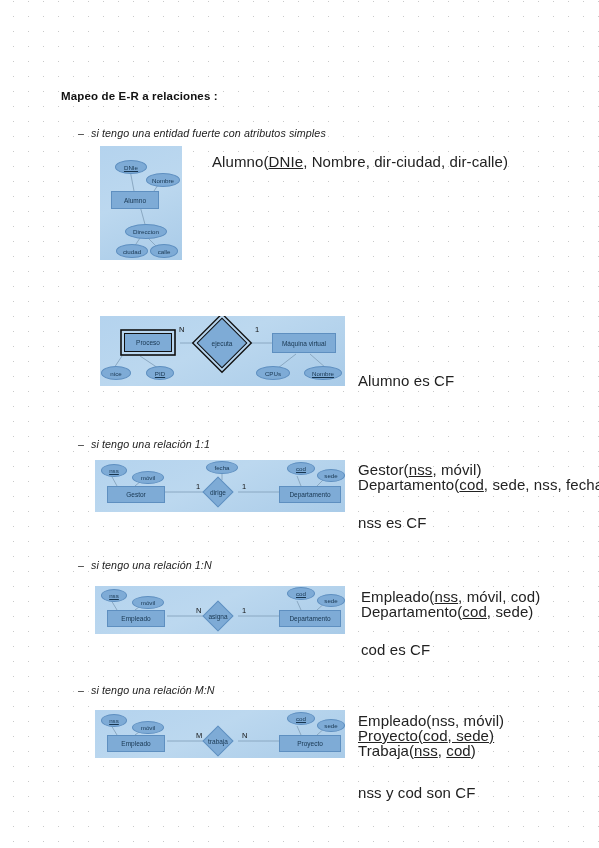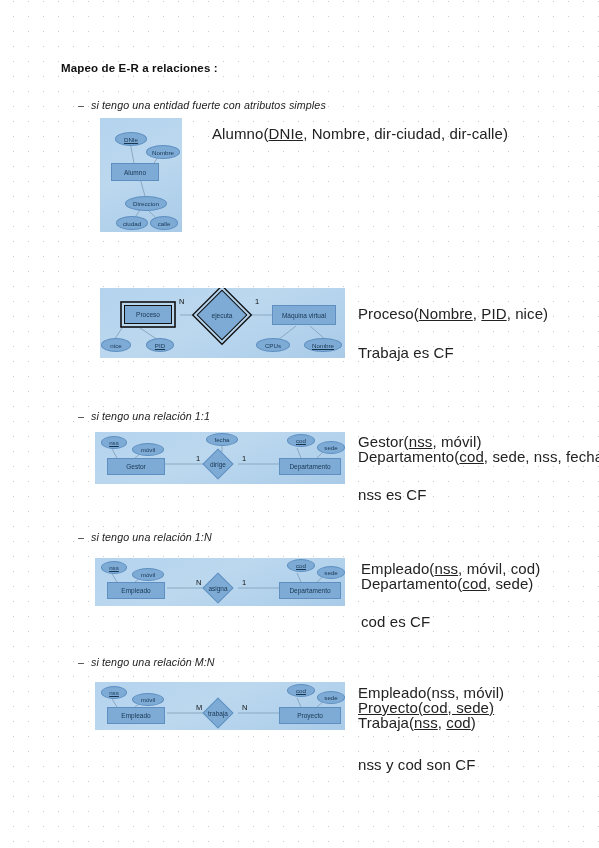--- a/index.html
+++ b/index.html
@@ -7,21 +7,21 @@
     width:599px;height:848px;
     background-color:#ffffff;
     background-image:radial-gradient(circle, #c9c9c9 0.6px, transparent 0.7px);
     background-size:15px 15px;
     background-position:6px 9px;
     font-family:"Liberation Sans", sans-serif;
     color:#1a1a1a;
     position:relative;
     overflow:hidden;
   }
-  .page{position:absolute;inset:0;}
+  .page{position:absolute;inset:0;margin-top:28px;}
 
   .title{
     position:absolute;left:61px;top:62px;
     font-size:11.5px;font-weight:bold;letter-spacing:.15px;
     color:#111;
   }
   .bullet{
     position:absolute;
     font-size:10.7px;color:#222;letter-spacing:.1px;
     white-space:nowrap;
@@ -160,24 +160,21 @@
         <span class="u">PID</span>
       </div>
     <div class="attr" style="left:156px;top:50px;width:34px;height:14px;">
         <span>CPUs</span>
       </div>
     <div class="attr" style="left:204px;top:50px;width:38px;height:14px;">
         <span class="u">Nombre</span>
       </div>
   </div>
 
-  <div class="rel-text" style="left:358px;top:306px;">
-    <span>Proceso(</span><span class="u">Nombre</span><span>, </span><span class="u">PID</span><span>, nice)</span>
-  </div>
-  <div class="rel-text" style="left:358px;top:345px;">Trabaja es CF</div>
+  <div class="rel-text" style="left:358px;top:345px;">Alumno es CF</div>
 
   <div class="bullet" style="left:78px;top:410px;">
     <span class="dash">–</span><span>si tengo una relación 1:1</span>
   </div>
 
   <div class="diagram" style="left:95px;top:432px;width:250px;height:52px;">
     <svg width="250" height="52">
       <line x1="68" y1="32" x2="112" y2="32" stroke="#8aa8c2" stroke-width="1"></line>
       <line x1="143" y1="32" x2="186" y2="32" stroke="#8aa8c2" stroke-width="1"></line>
       <line x1="127" y1="20" x2="127" y2="12" stroke="#8aa8c2" stroke-width="1"></line>

